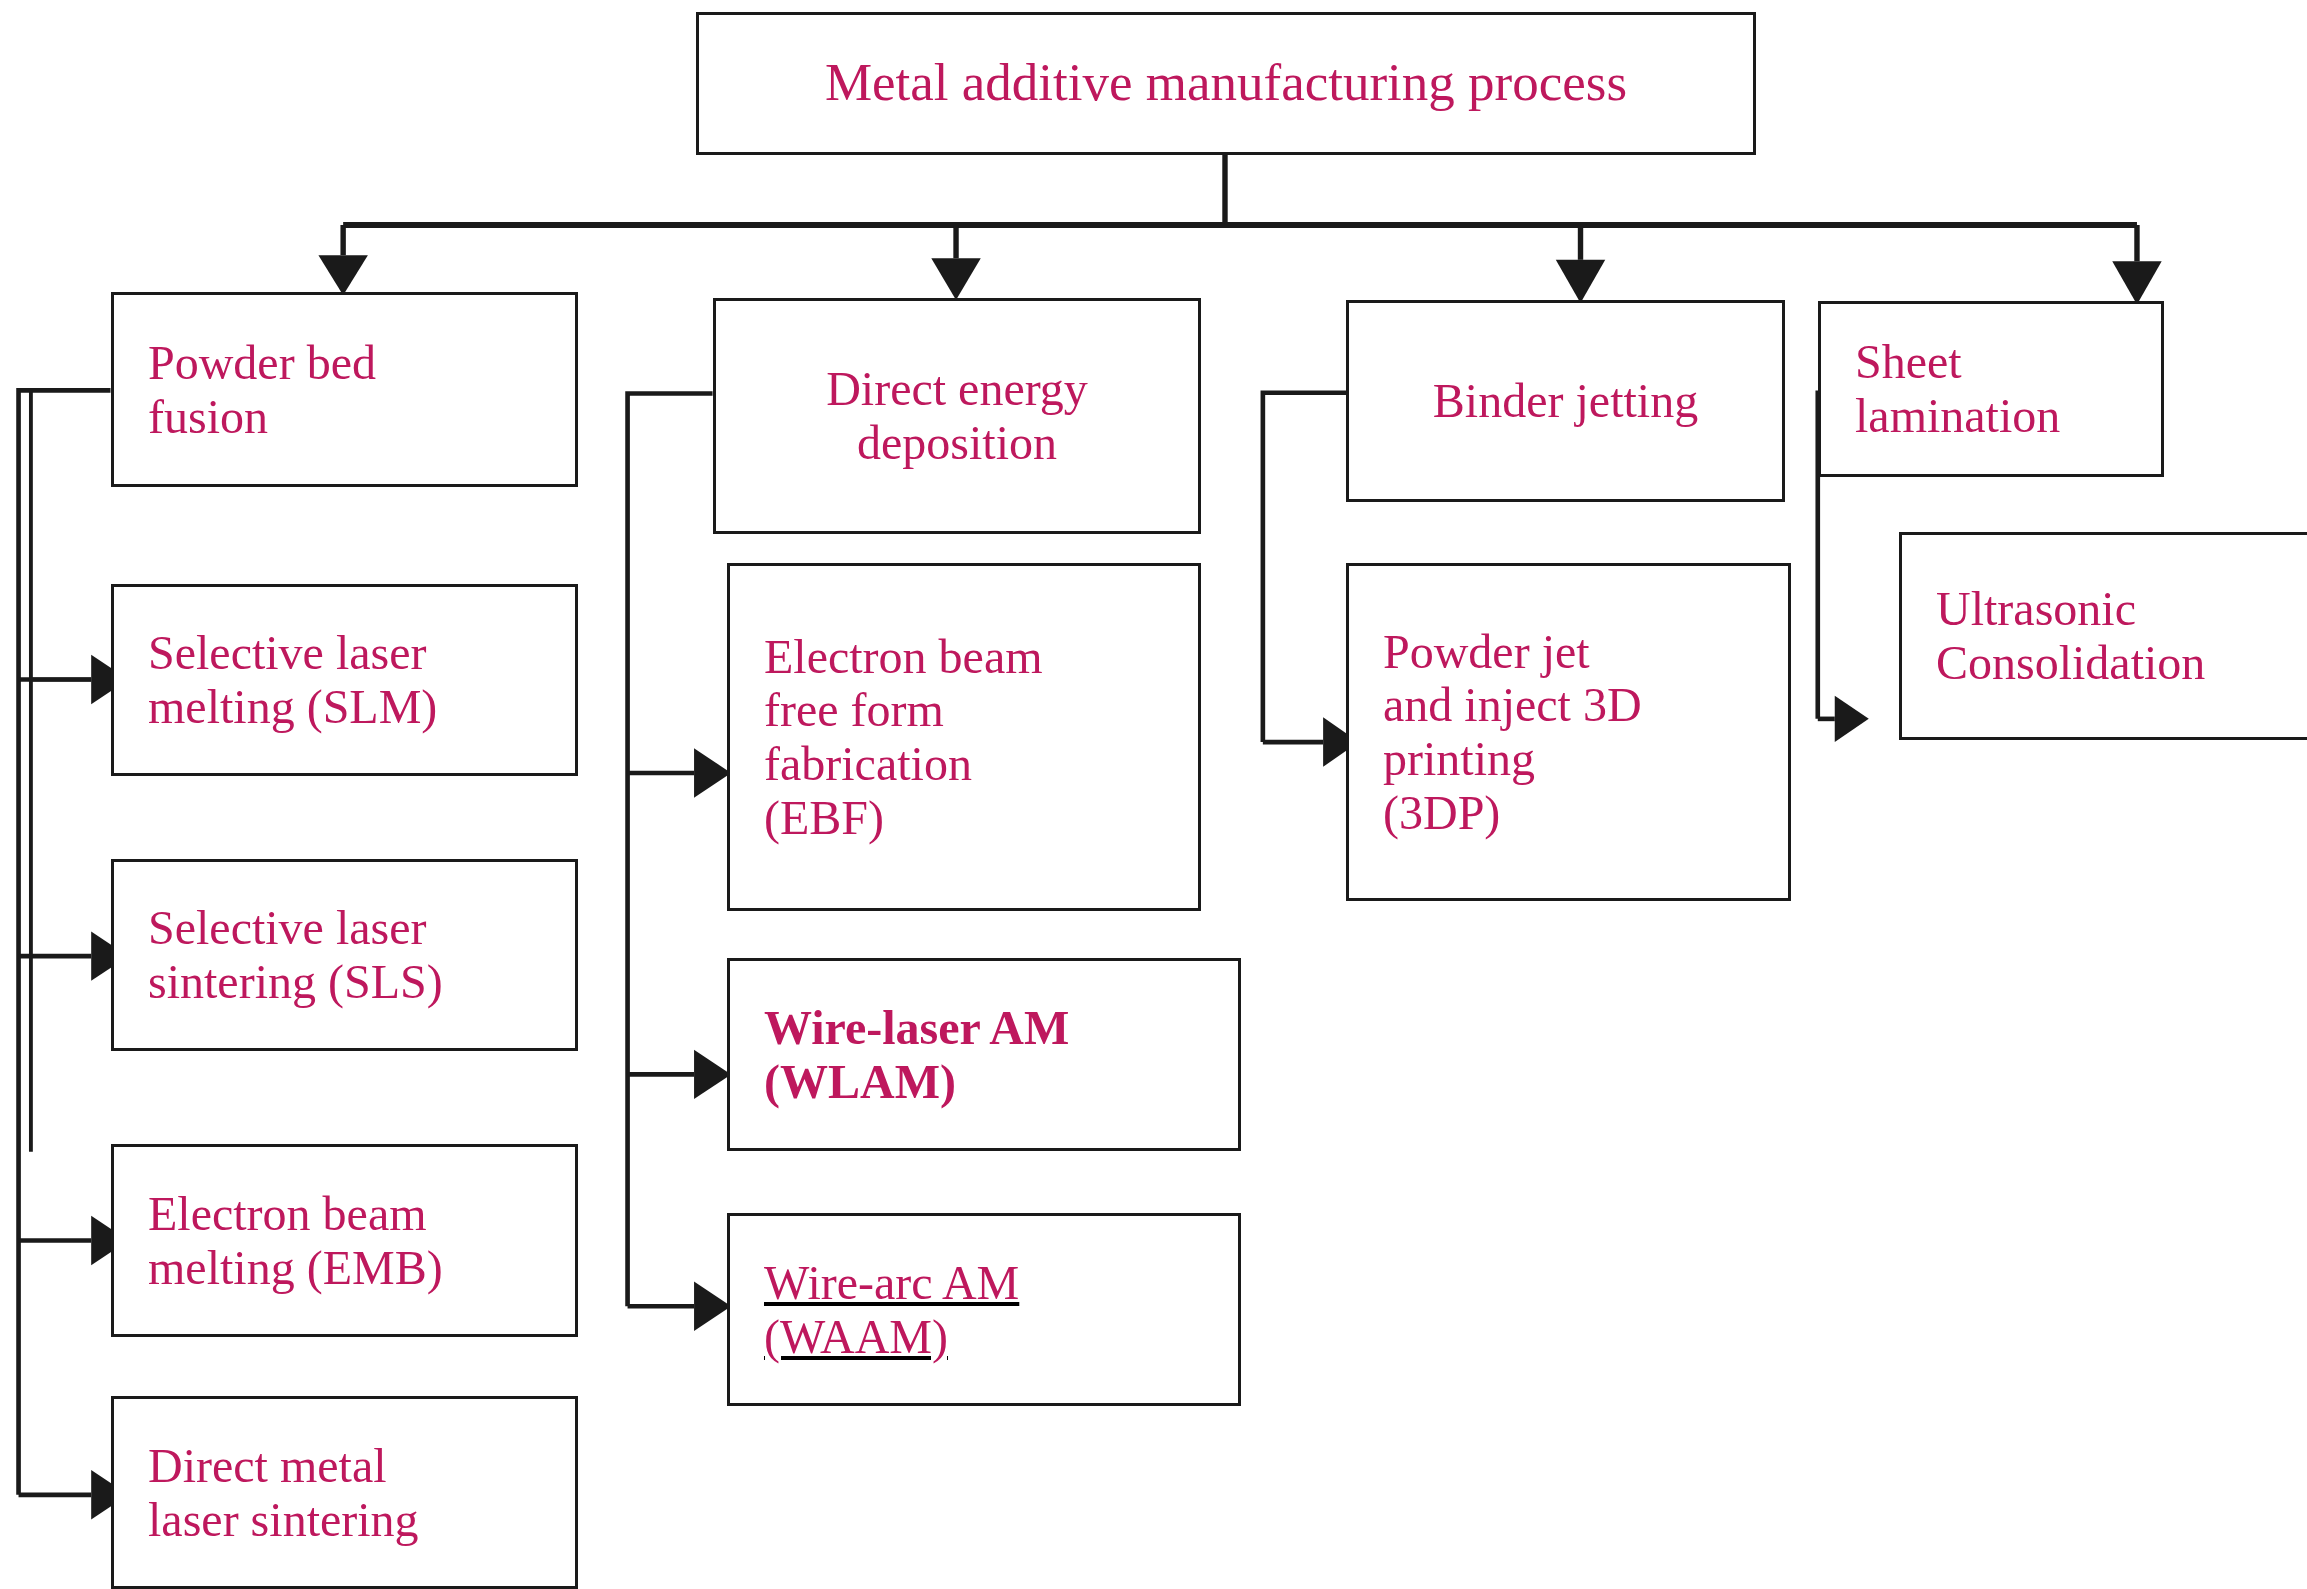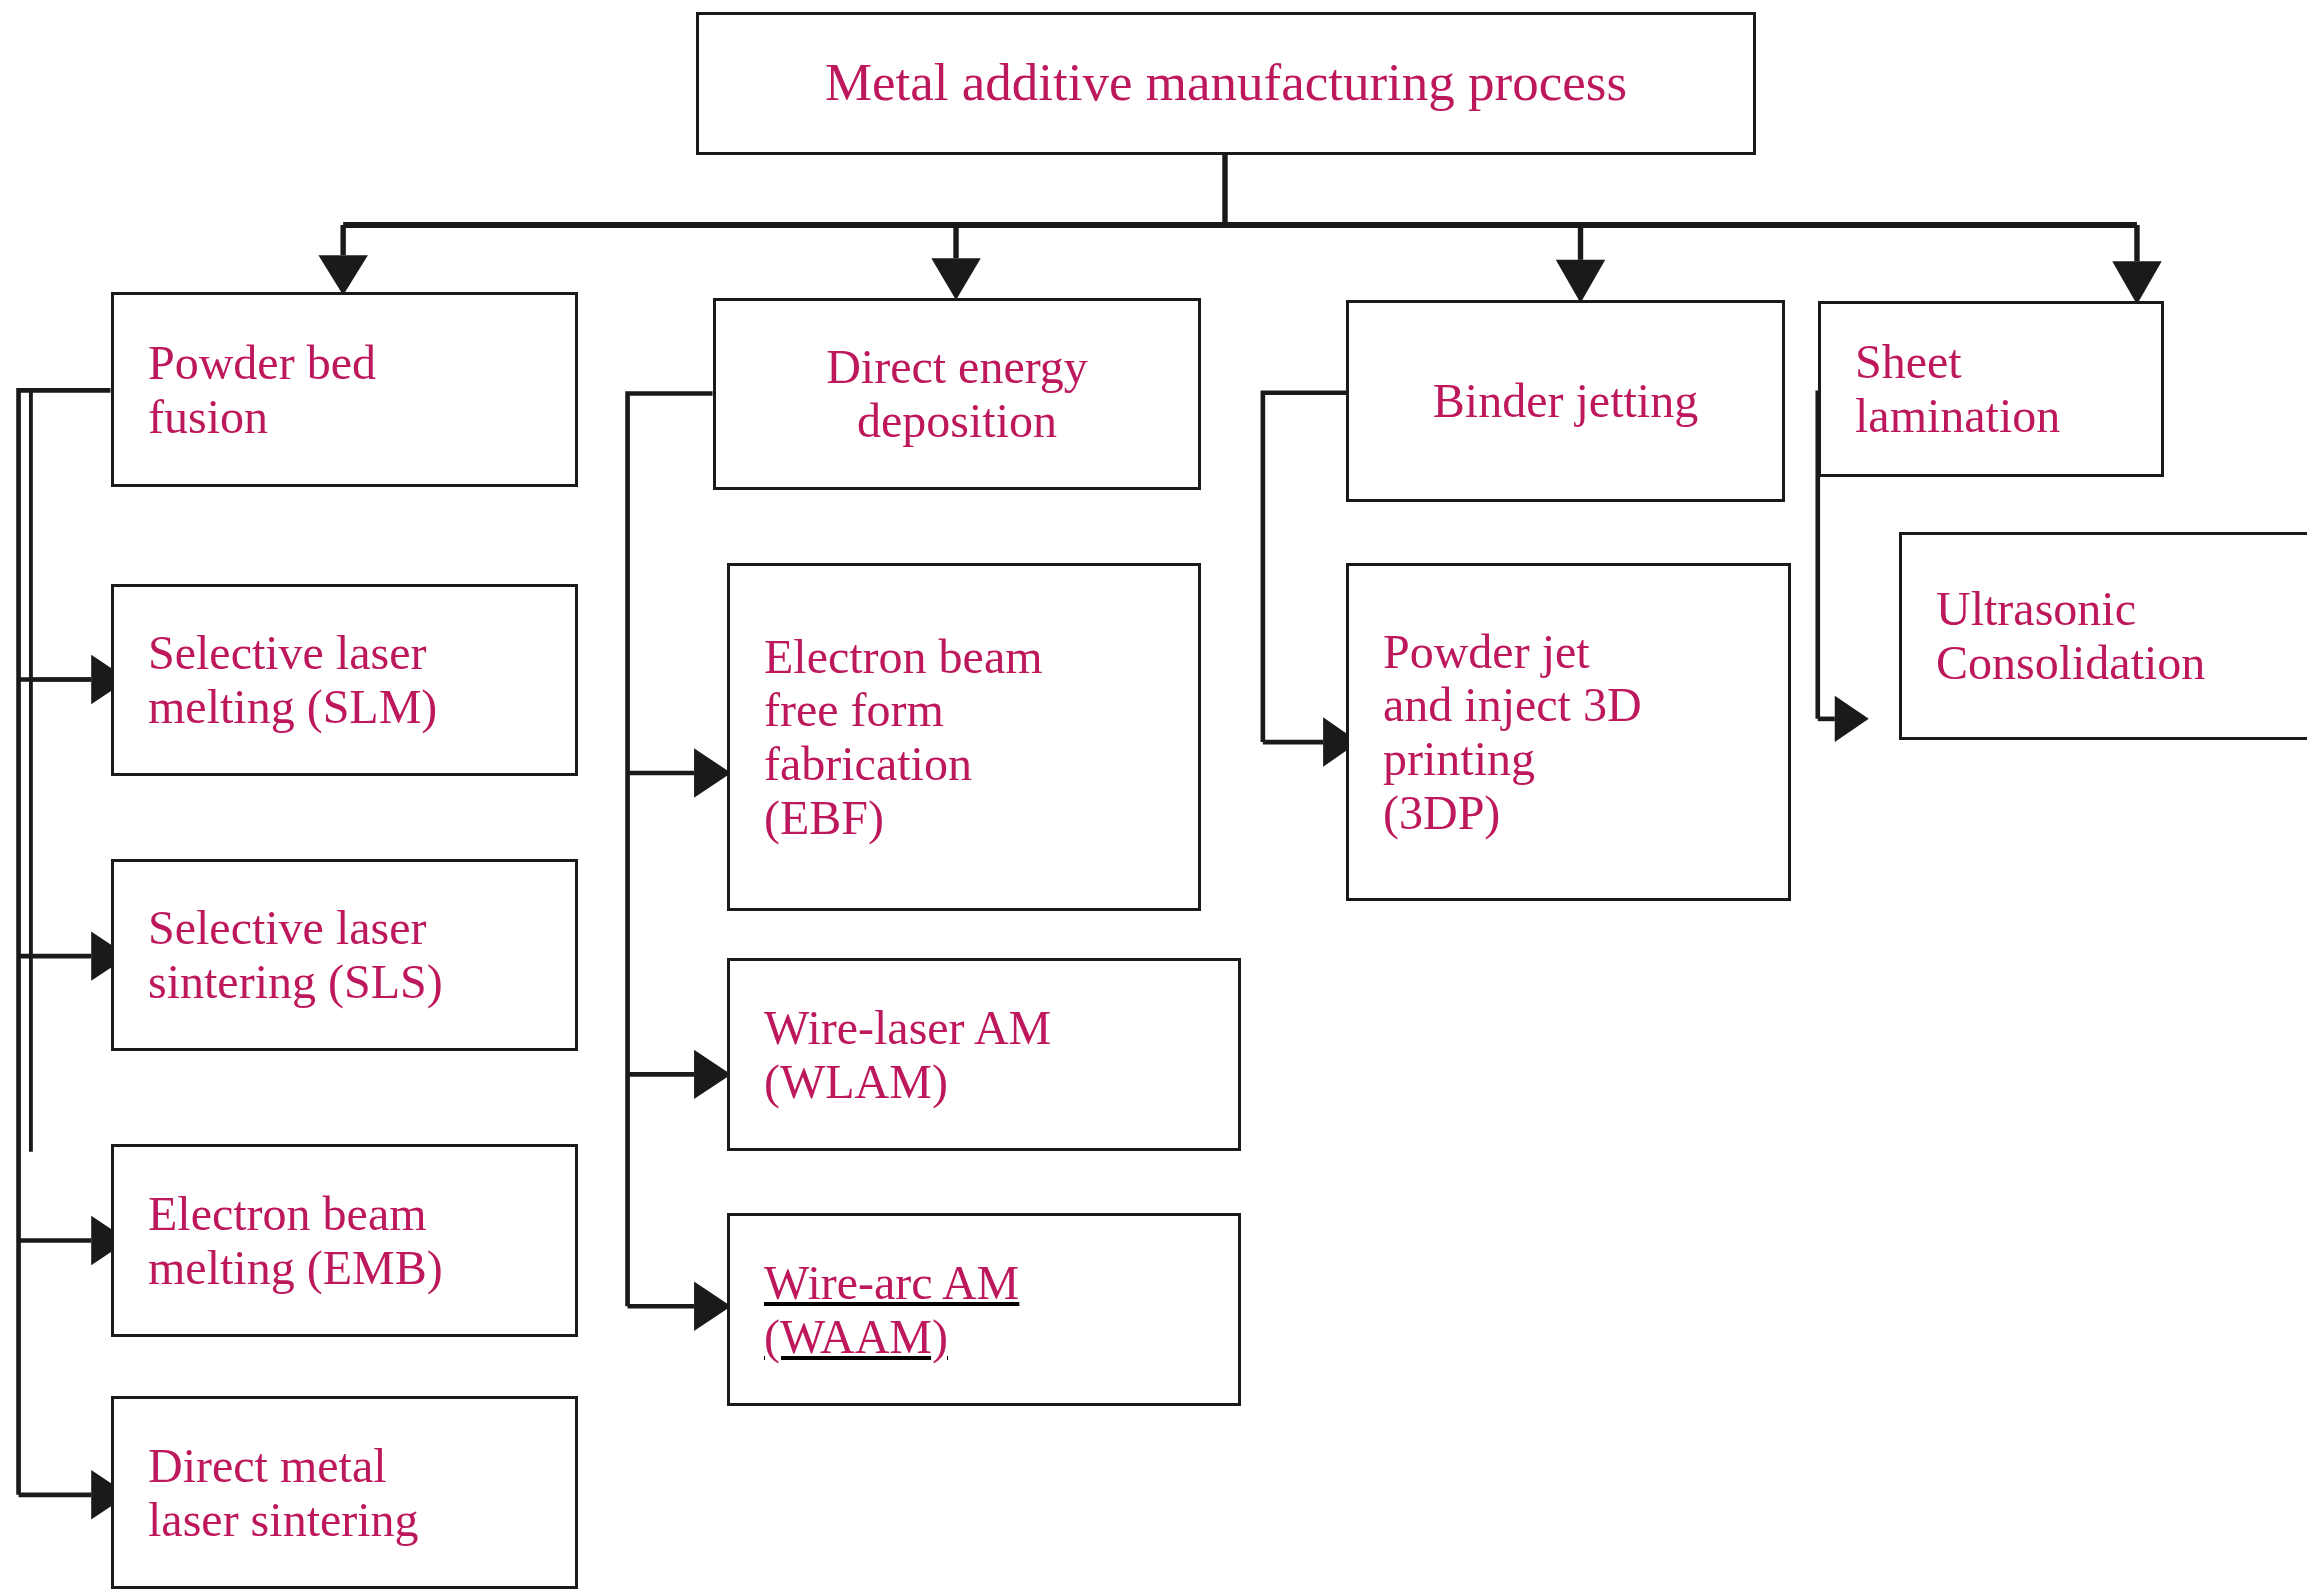--- a/index.html
+++ b/index.html
@@ -149,31 +149,31 @@
   </div>
   <div class="node-box" style="left:111px; top:1144px; width:467px; height:193px;">
     <div class="node-label">Electron beam
 melting (EMB)</div>
   </div>
   <div class="node-box" style="left:111px; top:1396px; width:467px; height:193px;">
     <div class="node-label">Direct metal
 laser sintering</div>
   </div>
 
-  <div class="node-box center-label" style="left:713px; top:298px; width:488px; height:192px;">
+  <div class="node-box center-label" style="left:713px; top:298px; width:488px; height:236px;">
     <div class="node-label">Direct energy
 deposition</div>
   </div>
   <div class="node-box" style="left:727px; top:563px; width:474px; height:348px;">
     <div class="node-label">Electron beam
 free form
 fabrication
 (EBF)</div>
   </div>
-  <div class="node-box" style="left:727px; top:958px; width:514px; height:193px;">
+  <div class="node-box" style="left:727px; top:958px; width:514px; height:193px;font-weight:bold;">
     <div class="node-label">Wire-laser AM
 (WLAM)</div>
   </div>
   <div class="node-box" style="left:727px; top:1213px; width:514px; height:193px;text-decoration:underline;">
     <div class="node-label">Wire-arc AM
 (WAAM)</div>
   </div>
 
   <div class="node-box center-label" style="left:1346px; top:300px; width:439px; height:202px;">
     <div class="node-label">Binder jetting</div>

